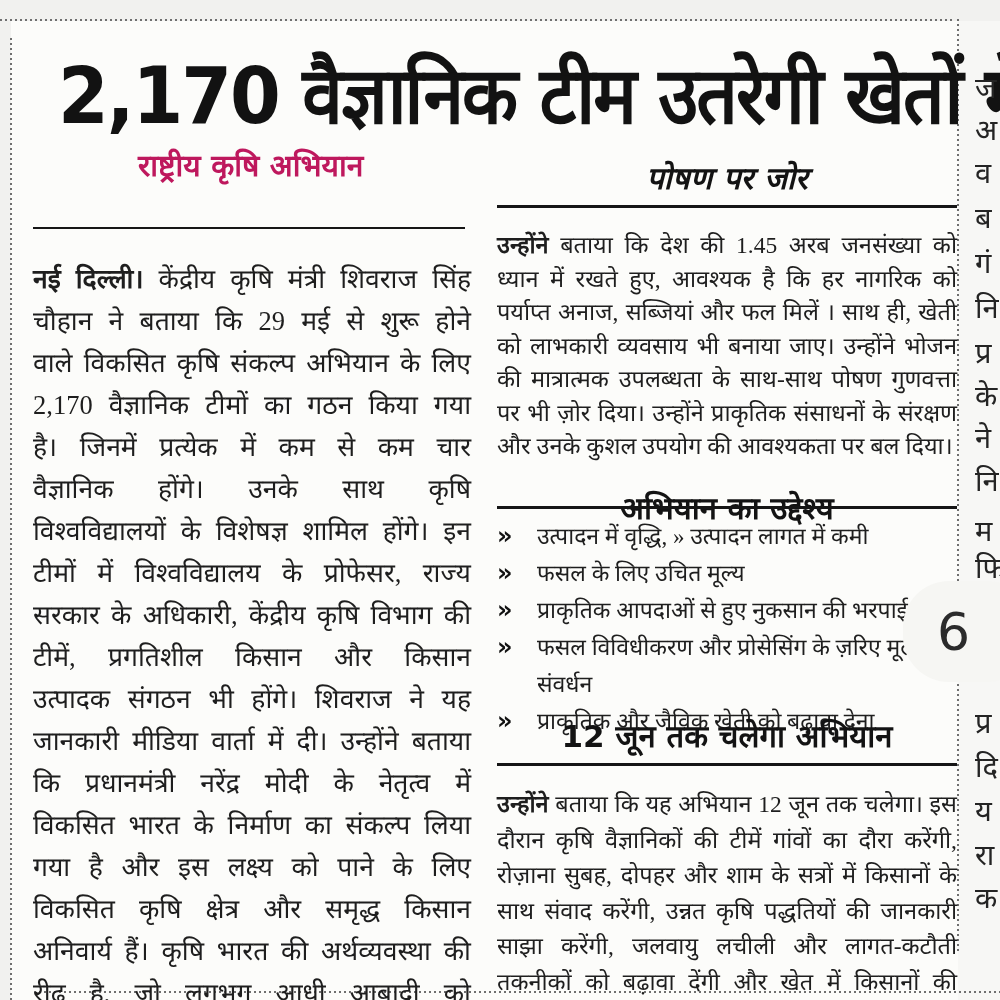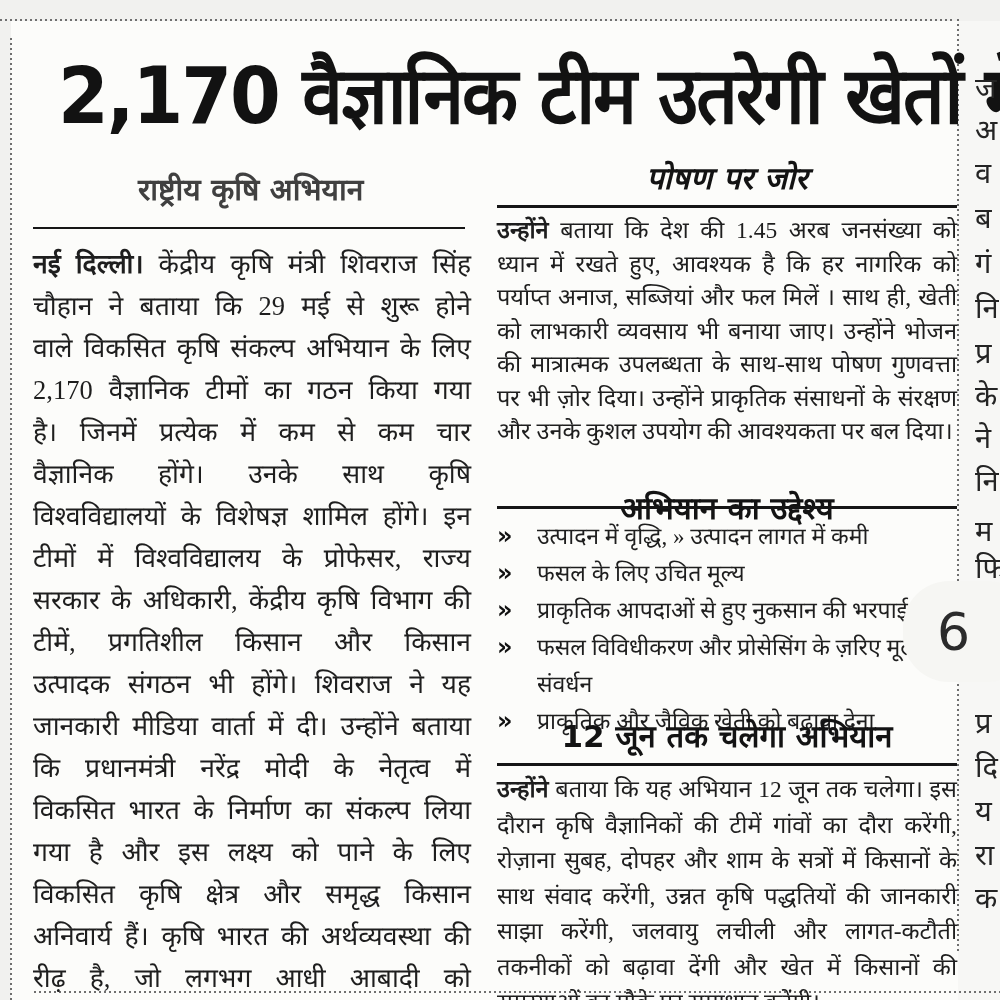--- a/index.html
+++ b/index.html
@@ -32,33 +32,33 @@
   }
   
   .headline{
     position:absolute;left:58px;top:36px;width:900px;height:118px;
     font-family:"DejaVu Sans", sans-serif;
     font-weight:900;font-size:73px;line-height:112px;
     letter-spacing:-2px;white-space:nowrap;color:#121212;
     transform:scaleY(1.08);transform-origin:top left;
   }
   .kicker{
-    position:absolute;left:138px;top:168px;width:330px;
+    position:absolute;left:138px;top:144px;width:330px;
     font-family:"DejaVu Sans", sans-serif;
-    font-weight:bold;font-size:30px;color:#404040;white-space:nowrap;
+    font-weight:bold;font-size:30px;color:#be185d;white-space:nowrap;
   }
   .sec-head{
     position:absolute;
     font-family:"DejaVu Sans", sans-serif;
     font-weight:bold;font-size:31px;color:#131313;
     text-align:center;white-space:nowrap;
   }
   .body-text{
     position:absolute;
-    text-align:justify;color:#1e1e1e;
+    text-align:justify;color:#1e1e1e;margin-top:15px;
   }
   .lead{font-weight:bold;}
   .left-body{
     left:33px;top:243px;width:438px;height:735px;
     font-size:26.5px;line-height:42px;word-spacing:4px;
   }
   .nutri-body{
     left:497px;top:214px;width:460px;height:240px;
     font-size:23.5px;line-height:33.5px;
   }

